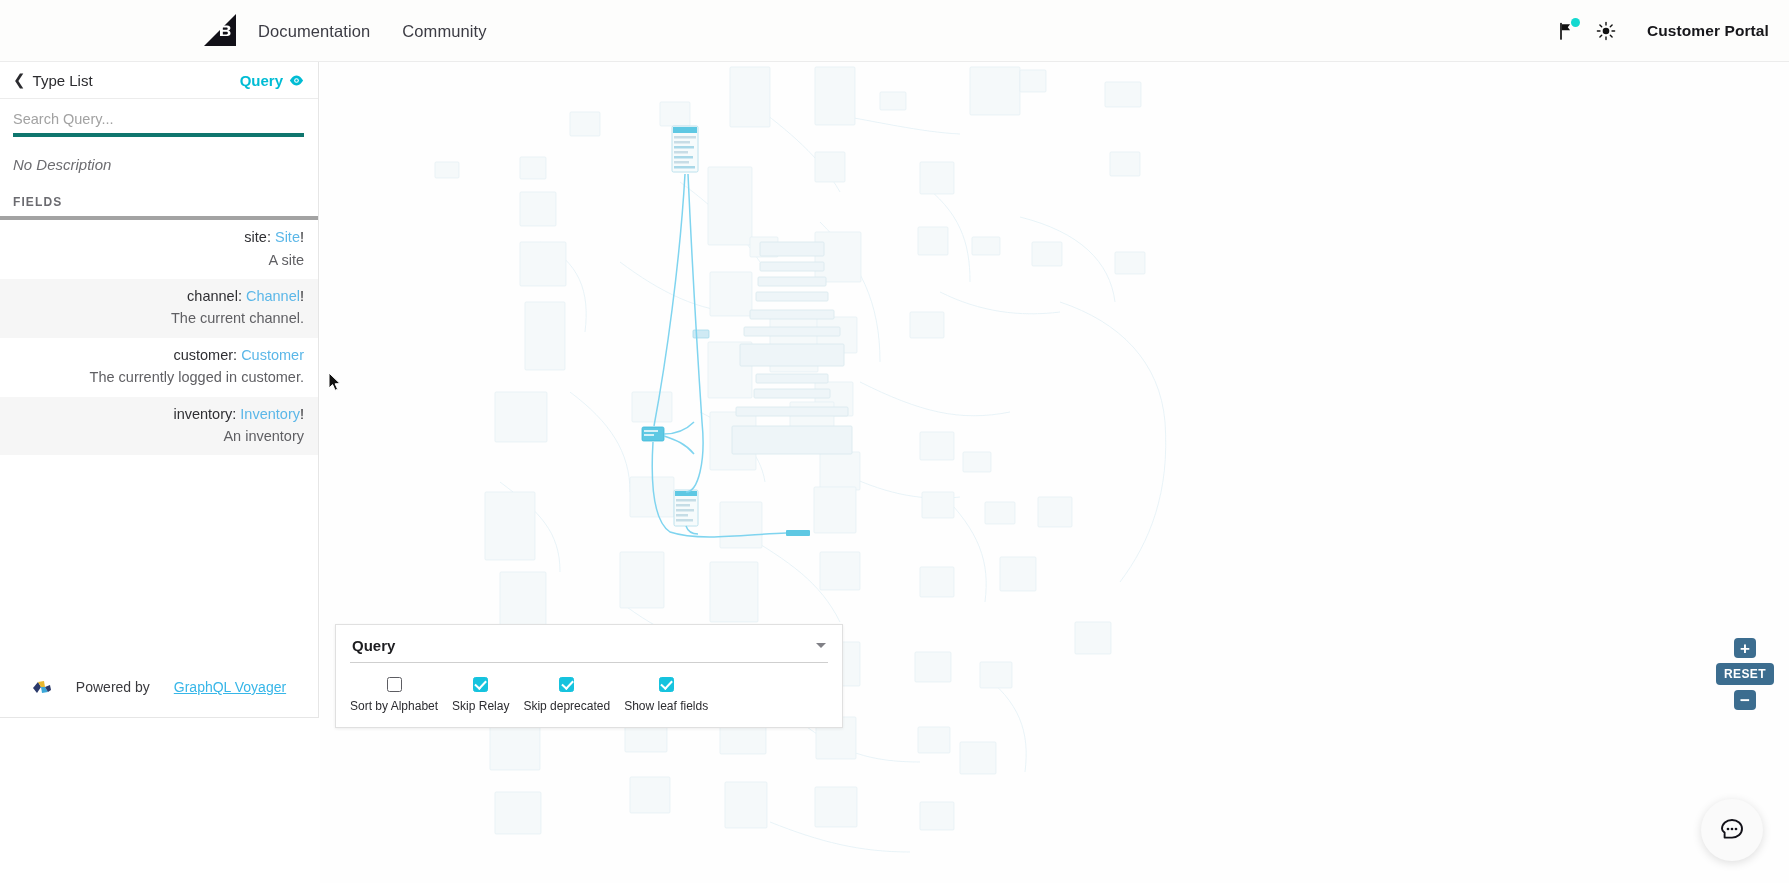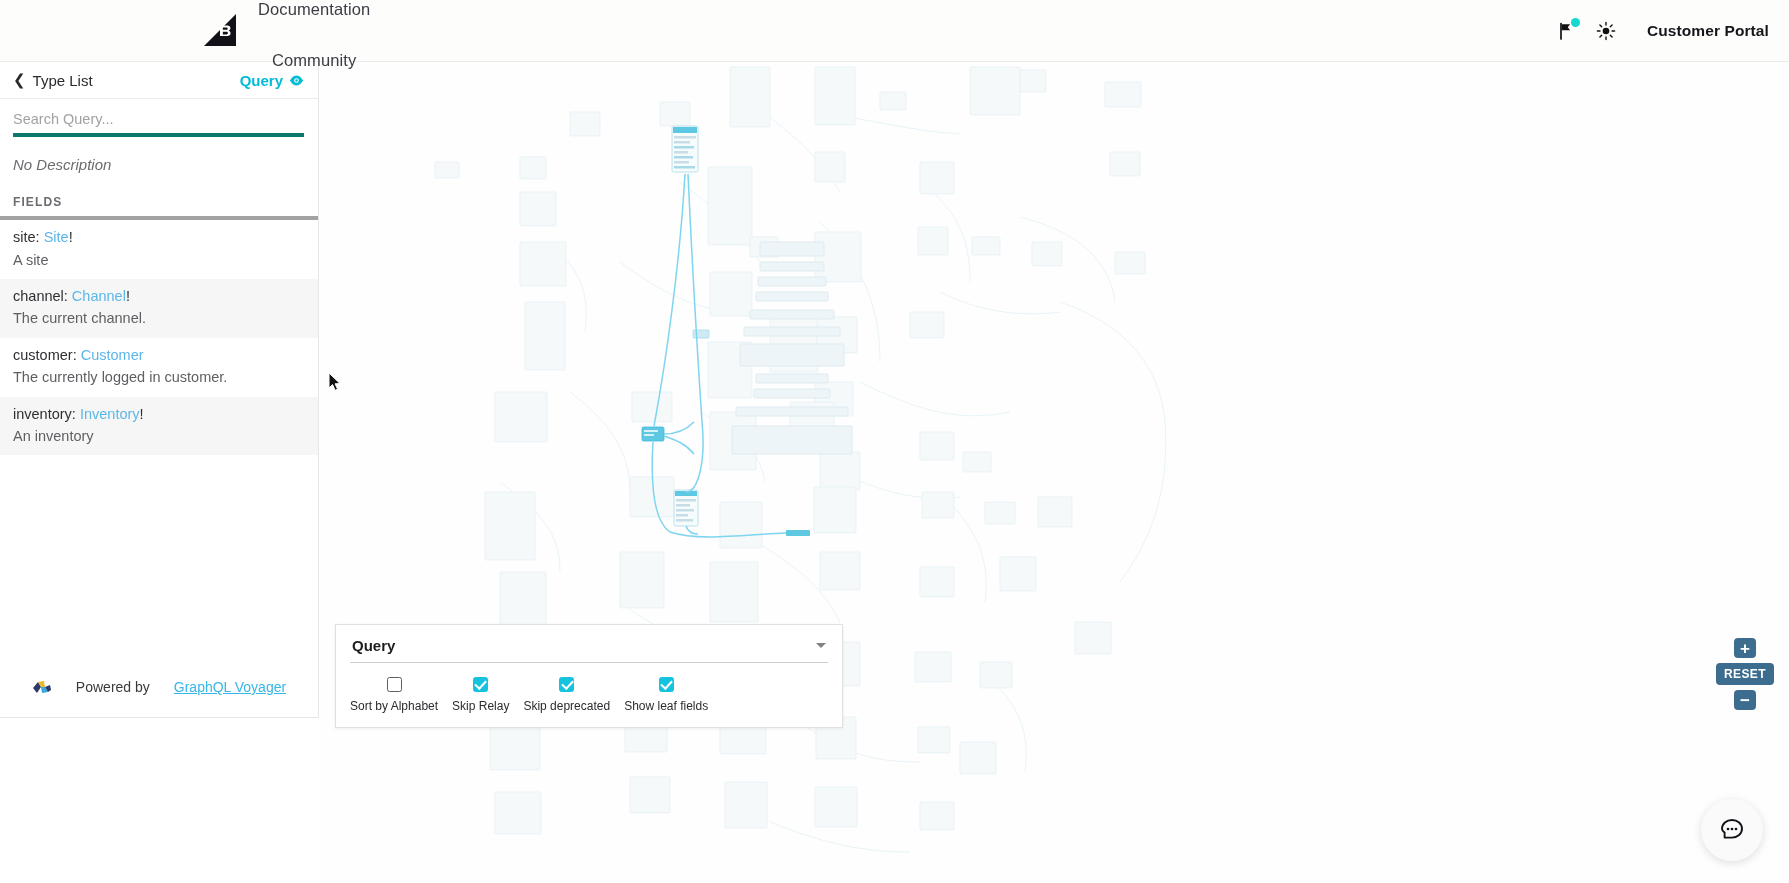--- a/index.html
+++ b/index.html
@@ -22,21 +22,21 @@
     z-index: 40;
   }
   .logo-wrap {
     position: absolute; left: 199px; top: 11px;
     width: 40px; height: 38px;
     display: flex; align-items: center; justify-content: center;
   }
   .logo-tri { display:block; }
   .nav-links {
     position: absolute; left: 258px; top: 0; height: 62px;
-    display: flex; align-items: center; gap: 32px; flex-direction: column;
+    display: flex; align-items: center; gap: 32px;
   }
   .nav-link {
     font-size: 16.5px; color: #3c3c44; cursor: pointer;
     letter-spacing: .1px;
   }
 
   .nav-right {
     position: absolute; right: 0; top: 0; height: 62px;
     display: flex; align-items: center;
   }
@@ -119,21 +119,21 @@
   .sb-desc {
     padding: 19px 14px 0 13px;
     font-size: 15px; font-style: italic; color: #6c6c70;
   }
   .sb-section-title {
     padding: 22px 14px 7px 13px;
     font-size: 12px; font-weight: bold; color: #6b6b70;
     letter-spacing: 1.1px;
     border-bottom: 4px solid #a3a3a3;
   }
-  .fields-list { flex: 1; overflow: hidden; }
+  .fields-list { flex: 1; overflow: hidden; text-align: right; }
   .field-row {
     padding: 8px 14px 9px 13px;
     cursor: pointer;
   }
   .field-row.alt { background: #f6f6f6; }
   .field-sig { font-size: 14.5px; color: #2f2f33; line-height: 1.35; }
   .field-type { color: #5bb7e8; }
   .field-bang { color: #2f2f33; }
   .field-desc { font-size: 14.5px; color: #5f5f63; line-height: 1.4; margin-top: 2px;}
 

